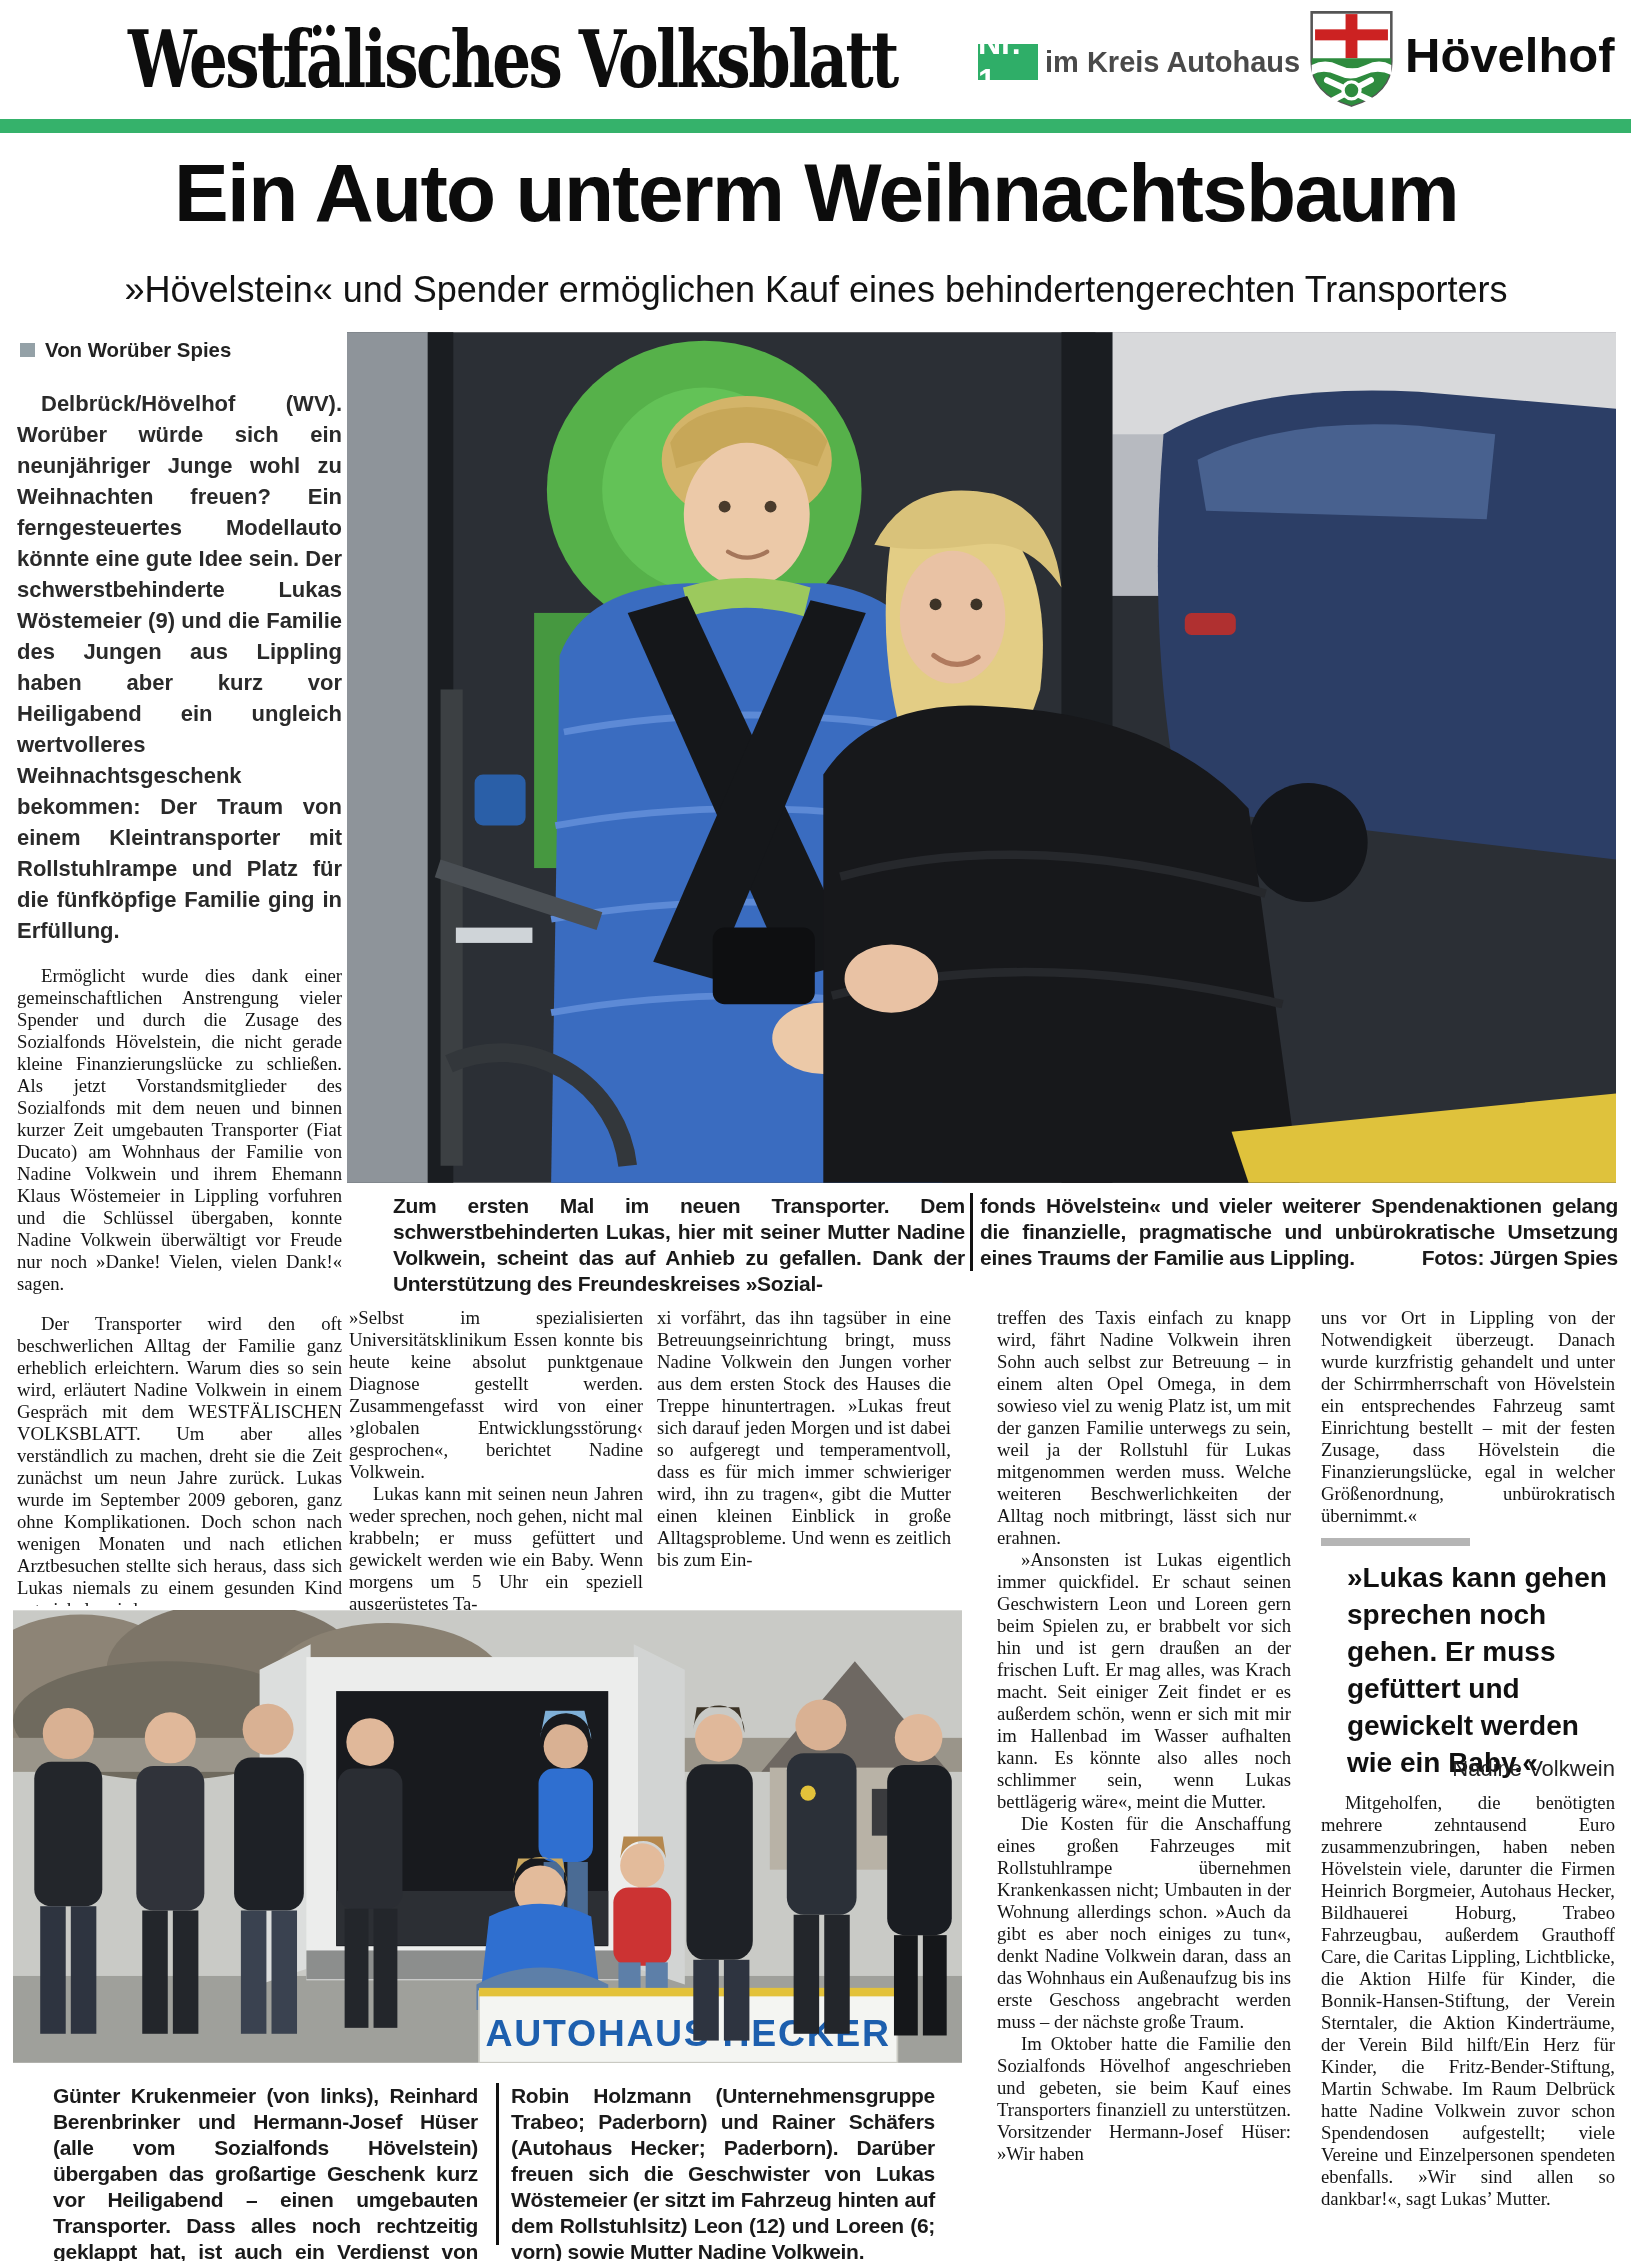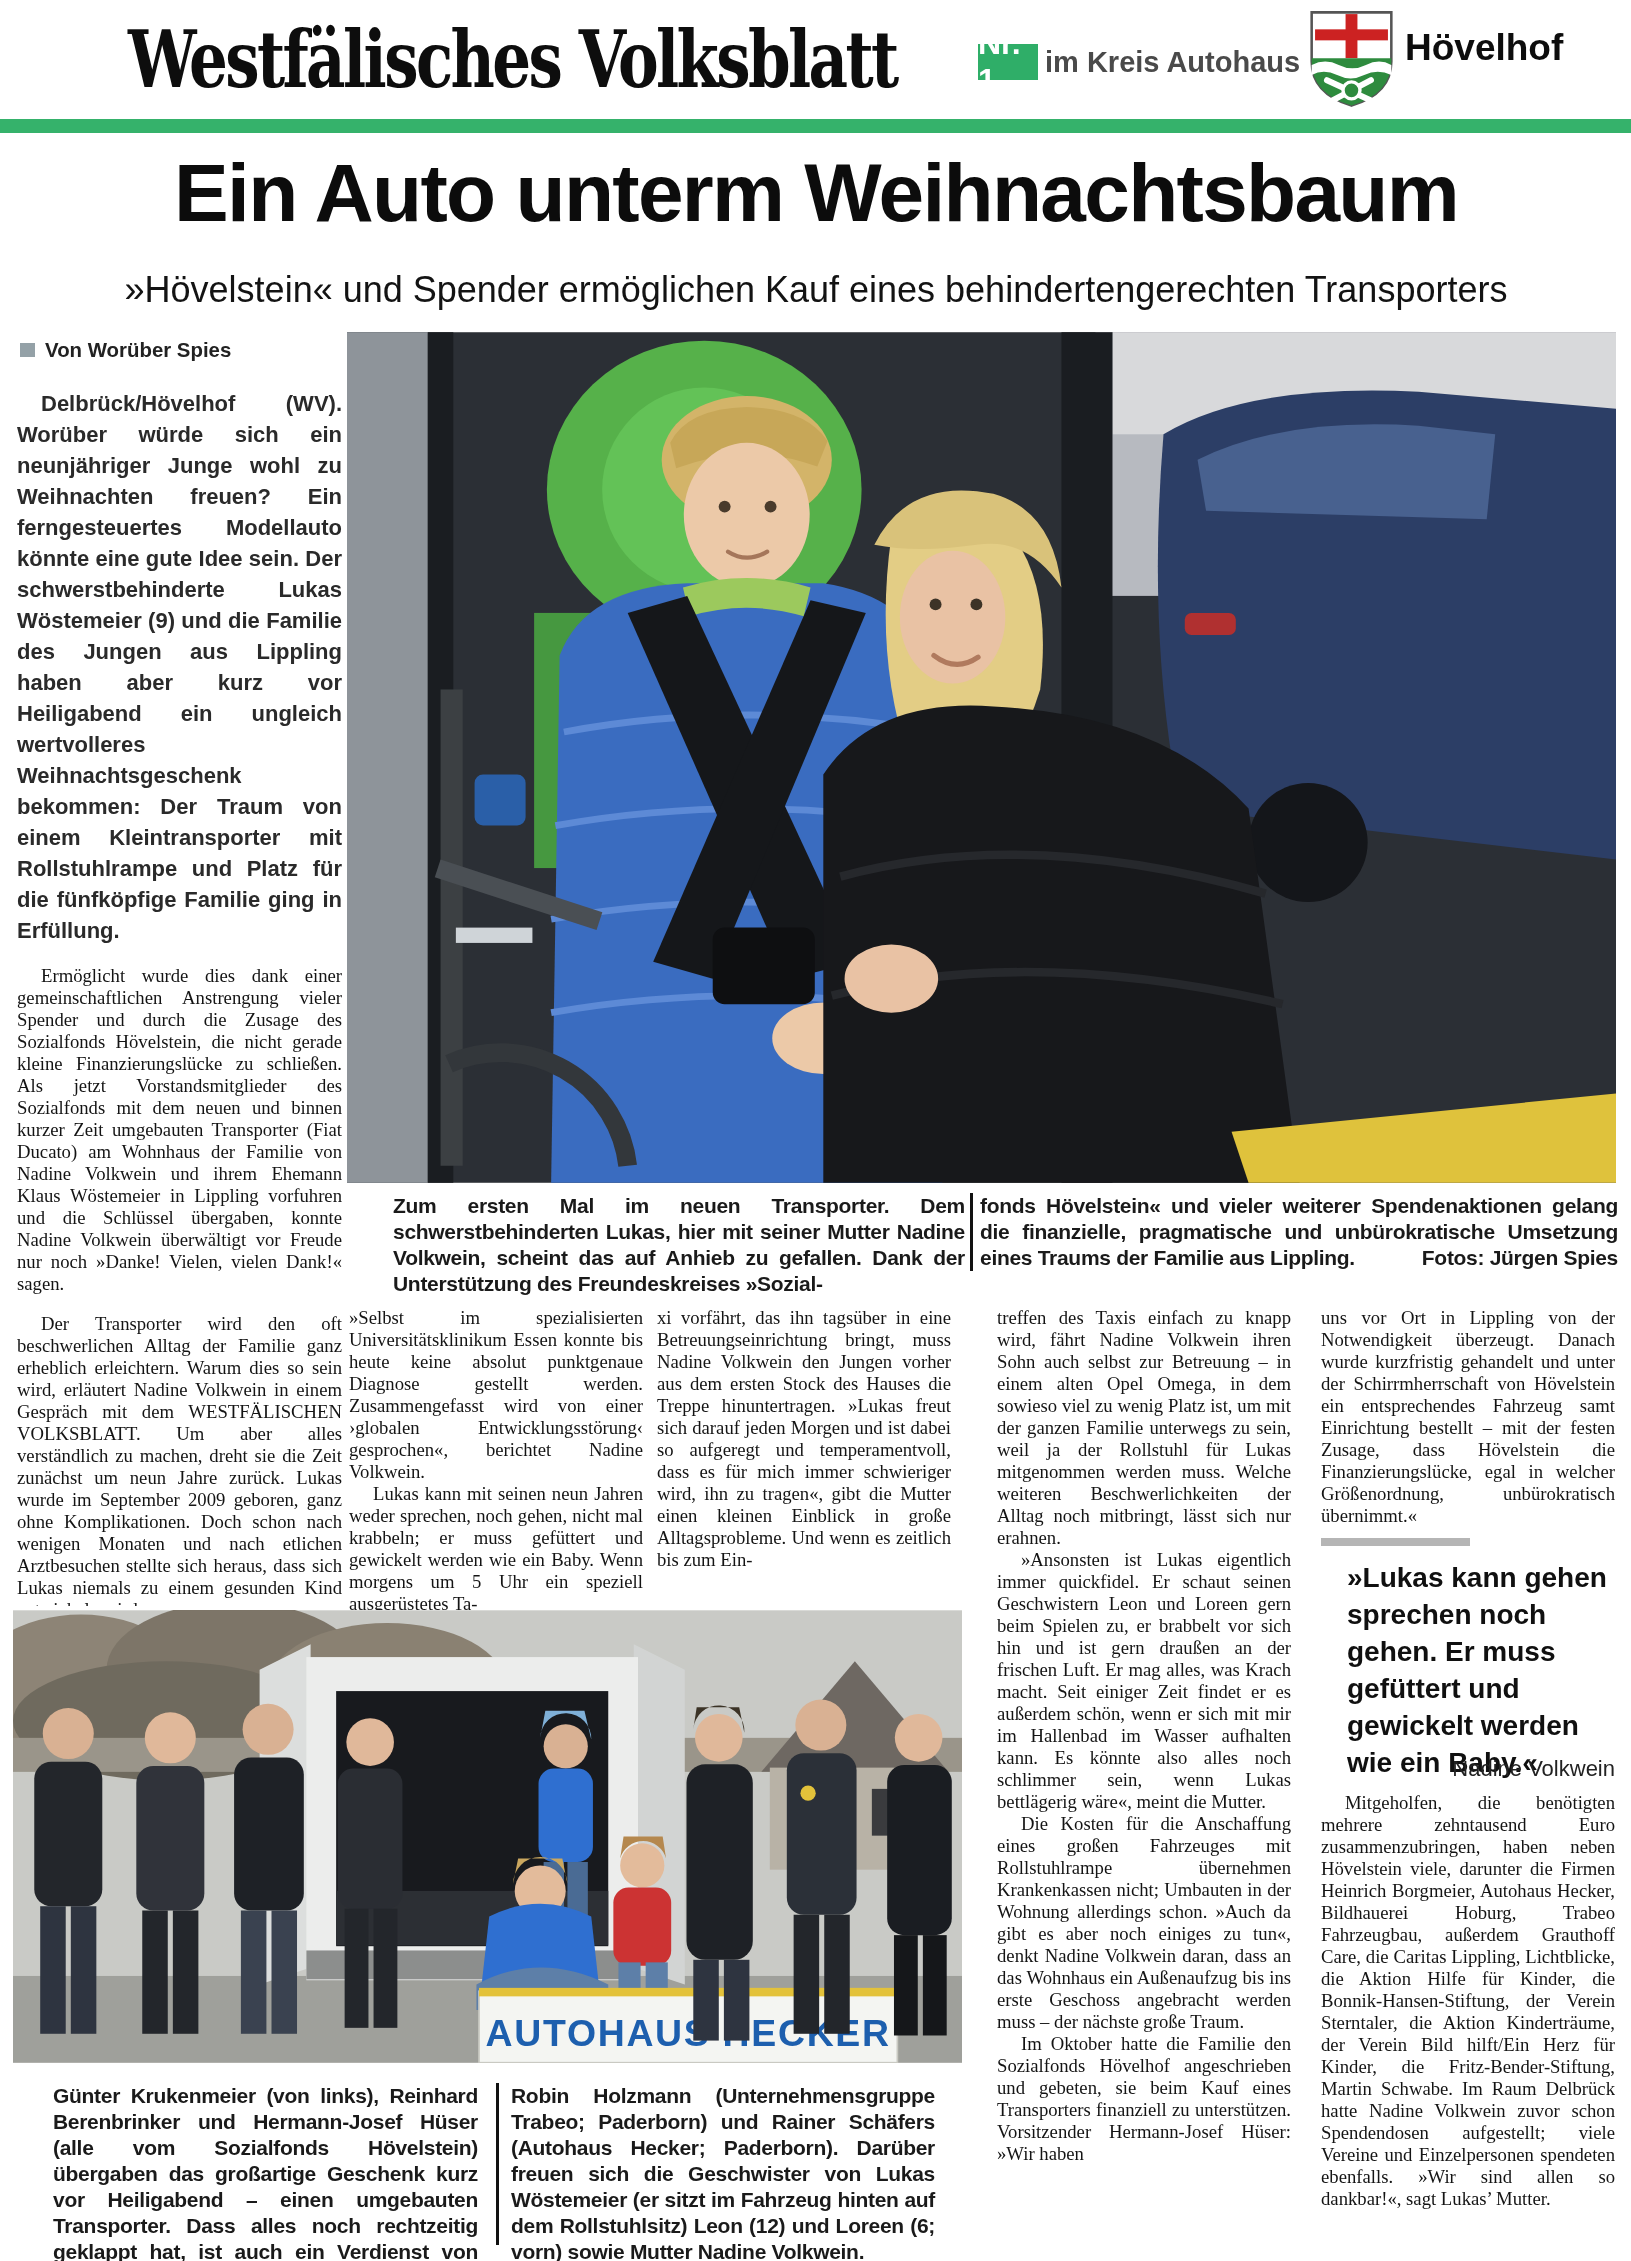--- a/index.html
+++ b/index.html
@@ -5,21 +5,21 @@
   html,body{margin:0;padding:0;background:#777;}
   #page{position:relative;width:1632px;height:2261px;background:#ffffff;overflow:hidden;
         font-family:"Liberation Sans",sans-serif;color:#141414;}
   .abs{position:absolute;}
   
   .blackletter{font-family:"DejaVu Serif",serif;font-weight:bold;font-size:61px;
         letter-spacing:-2.6px;transform:scaleY(1.28);transform-origin:top left;white-space:nowrap;color:#0d0d0d;}
   .nr-badge{background:#2fae68;color:#fff;font-weight:bold;font-size:32px;
         display:flex;align-items:center;justify-content:center;}
   .region{font-size:29px;font-weight:bold;color:#4a4a4a;white-space:nowrap;}
-  .brand{font-size:37px;font-weight:bold;color:#0d0d0d;white-space:nowrap;}
+  .brand{font-size:49px;font-weight:bold;color:#0d0d0d;white-space:nowrap;}
   .greenbar{background:#35b26b;}
   
   .headline{font-size:82px;font-weight:700;letter-spacing:-1.7px;color:#0c0c0c;text-align:center;white-space:nowrap;}
   .subhead{font-size:36px;font-weight:400;color:#131313;text-align:center;white-space:nowrap;}
   .byline{font-size:20.4px;font-weight:bold;color:#222;}
   .byline-square{width:14.5px;height:14.5px;background:#94a1a7;display:inline-block;margin-right:10.2px;}
   
   .lead{font-family:"Liberation Sans",sans-serif;font-size:22px;line-height:31px;font-weight:700;
         color:#2a2a2a;text-align:justify;}
   .serif{font-family:"Liberation Serif",serif;font-size:18.7px;line-height:22px;color:#141414;text-align:justify;}

